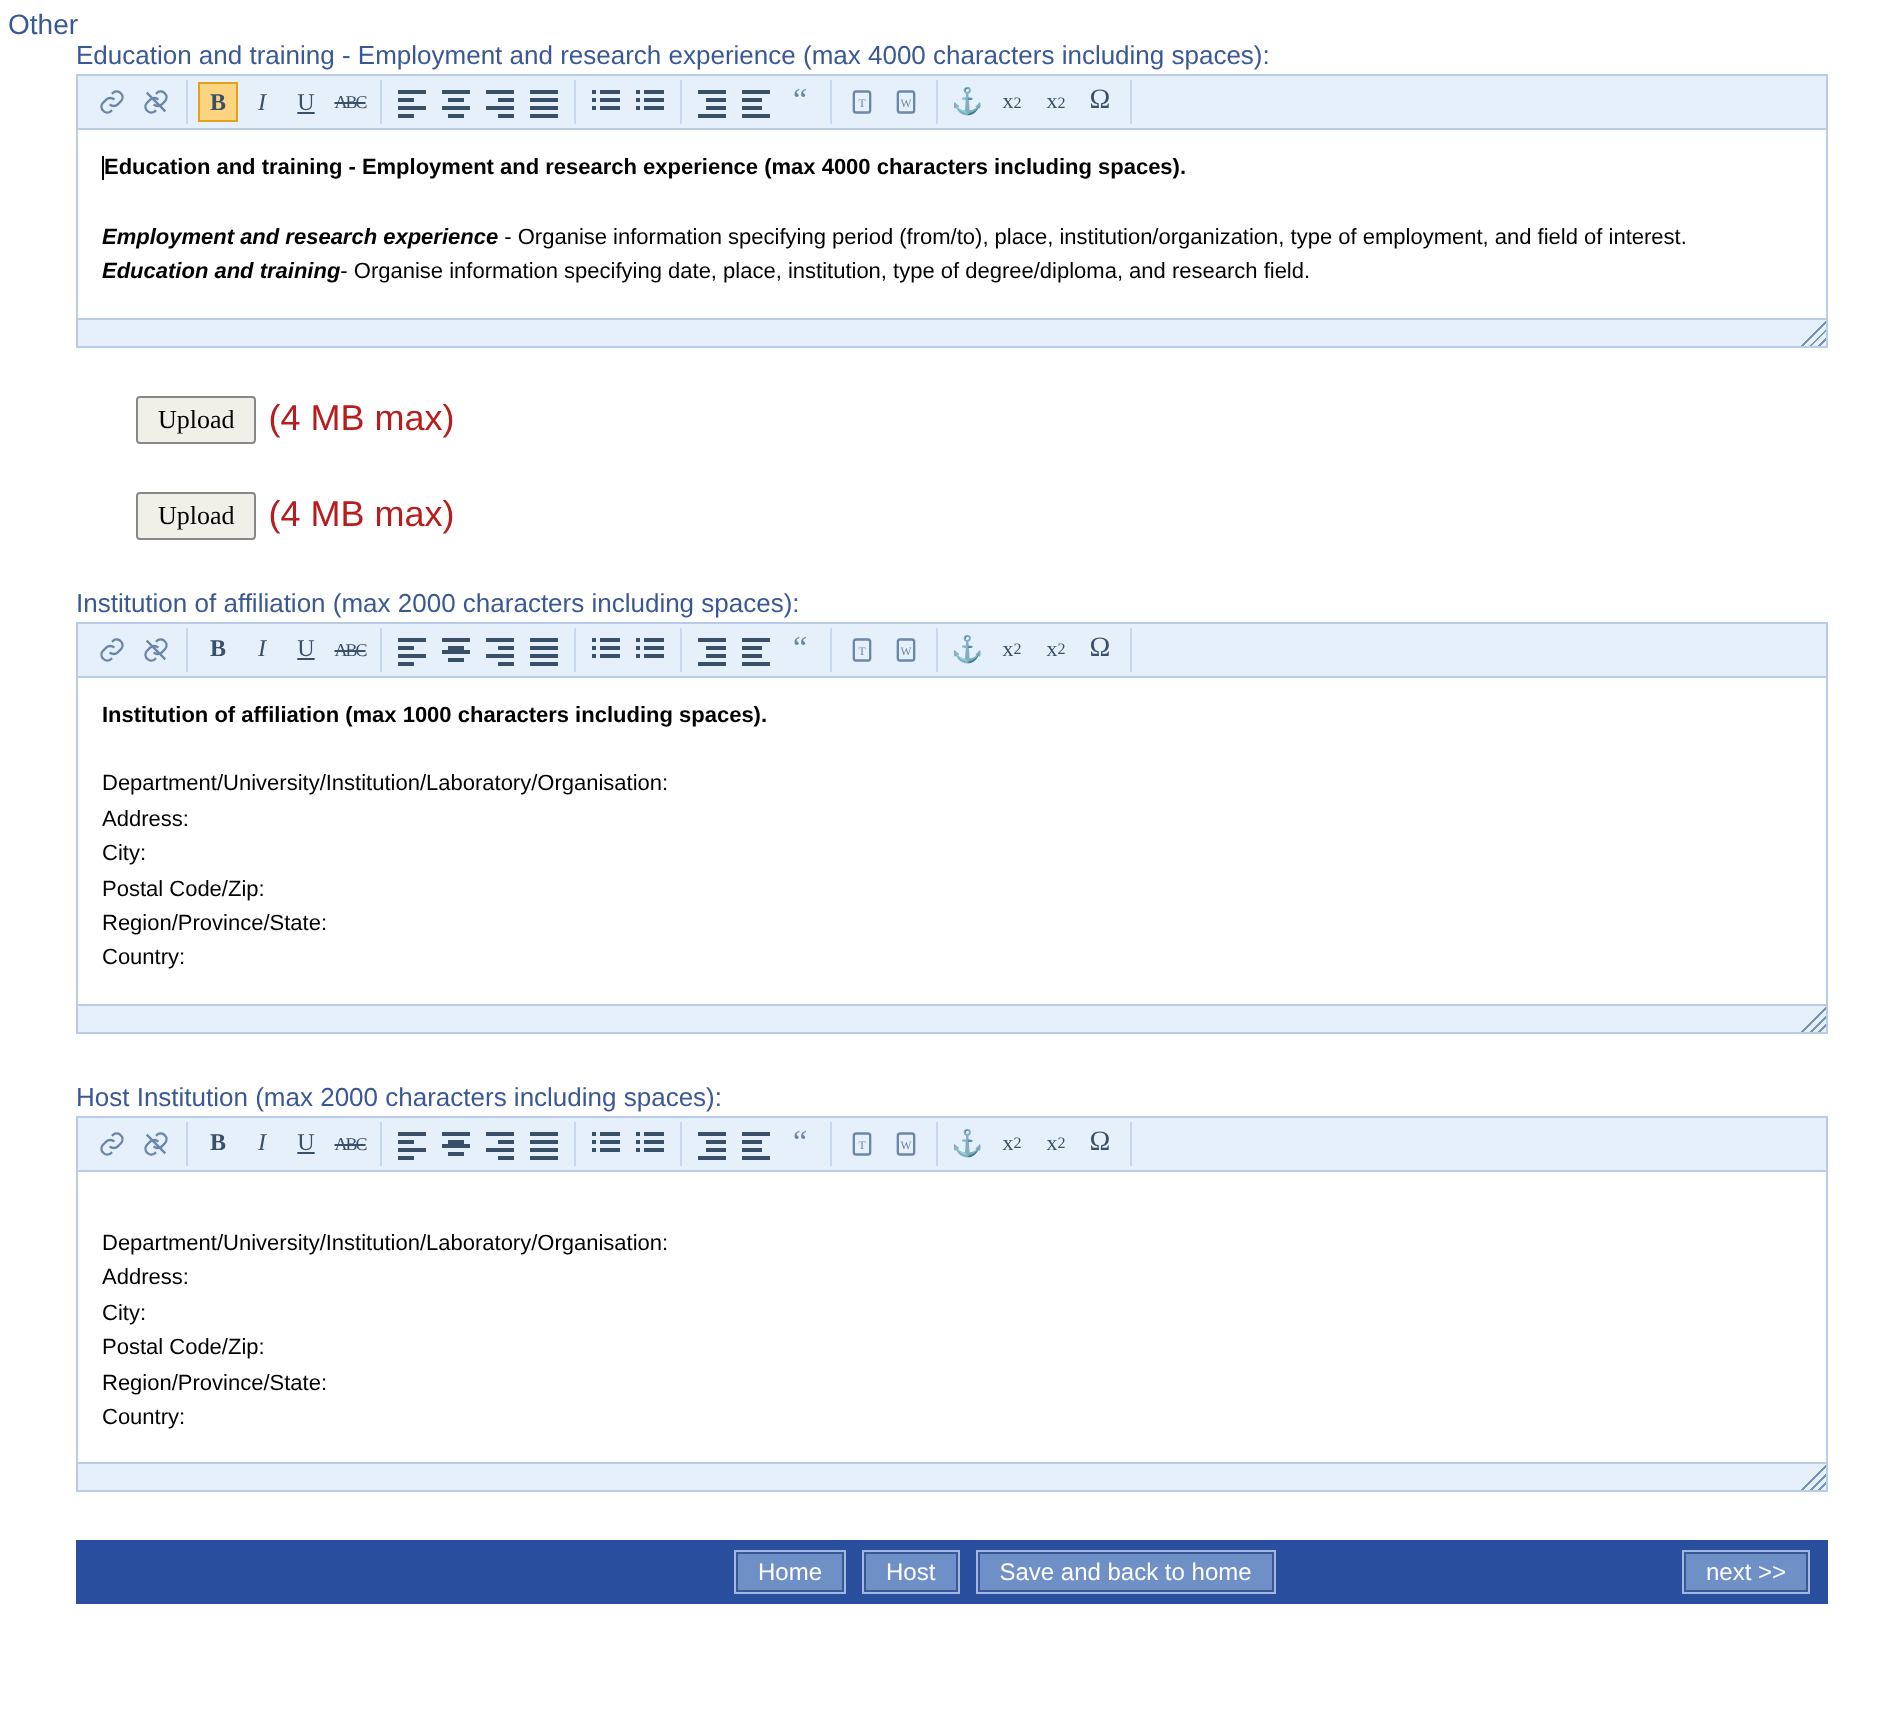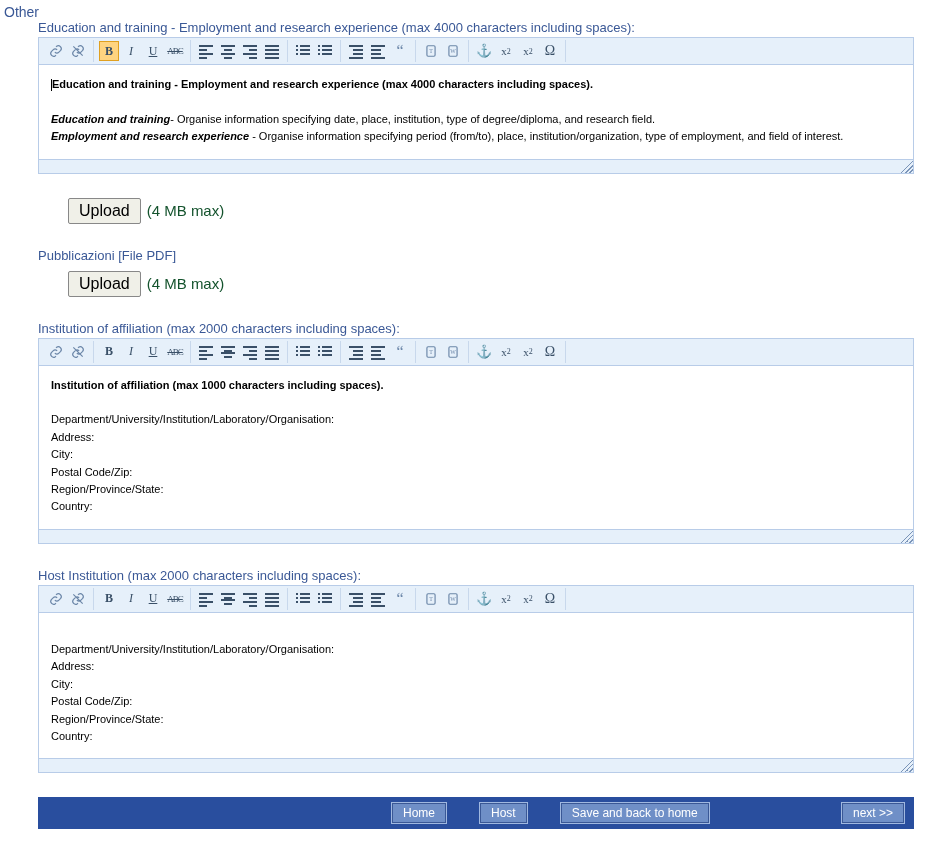--- a/index.html
+++ b/index.html
@@ -99,36 +99,35 @@
     margin-left: 30px;
     margin-top: 8px;
     display: flex;
     align-items: center;
     gap: 6px;
   }
   .upload-btn {
     background: #f0f0e8;
     border: 1px solid #888;
     padding: 3px 10px;
-    font-family: Liberation Sans, sans-serif;
-    font-size: 16px;
+    font-family: Liberation Serif, serif;
+    font-size: 13px;
     cursor: pointer;
     border-radius: 2px;
   }
   .hint {
-    color: #14532d;
-    font-size: 15px;
+    color: #b91c1c;
+    font-size: 18px;
   }
   .bottom-bar {
     background: #294e9e;
     margin: 0 38px 12px 38px;
     padding: 6px 10px;
     display: flex;
     align-items: center;
-    gap: 24px;
   }
   .bar-spacer-left { flex: 0 0 320px; }
   .bar-btn {
     background: #6f8fc7;
     color: #fff;
     border: 1px solid #3a5896;
     outline: 1px solid #a0b8e0;
     padding: 2px 10px;
     margin-right: 10px;
     font-family: Verdana, Arial, sans-serif;
@@ -283,38 +282,37 @@
       <div class="tgroup">
         <span class="tbtn sym" style="font-size:13px;color:#3a5068">⚓</span>
         <span class="tbtn" style="font-size:11px">x<sub style="font-size:8px">2</sub></span>
         <span class="tbtn" style="font-size:11px">x<sup style="font-size:8px">2</sup></span>
         <span class="tbtn sym" style="font-size:14px">Ω</span>
       </div>
     </div>
     <div class="editor-body" contenteditable="true" style="">
       <p class="bold"><span class="caret"></span><span>Education and training - Employment and research experience (max 4000 characters including spaces).</span></p>
       <p>&nbsp;</p>
+      <p><span class="bold ital">Employment and research experience</span><span> - Organise information specifying period (from/to), place, institution/organization, type of employment, and field of interest.</span></p>
       <p><span class="bold ital">Education and training</span><span>- Organise information specifying date, place, institution, type of degree/diploma, and research field.</span></p>
-      <p><span class="bold ital">Employment and research experience</span><span> - Organise information specifying period (from/to), place, institution/organization, type of employment, and field of interest.</span></p>
     </div>
     <div class="editor-footer">
       <div class="resize-handle"></div>
     </div>
   </div>
 </div>
 
 <div class="section">
   <div class="upload-row">
     <button class="upload-btn">Upload</button>
     <span class="hint">(4 MB max)</span>
   </div>
 </div>
 
 <div class="section">
-  <div class="section-label">Pubblicazioni [File PDF]</div>
   <div class="upload-row">
     <button class="upload-btn">Upload</button>
     <span class="hint">(4 MB max)</span>
   </div>
 </div>
 
 <div class="section">
   <div class="section-label">Institution of affiliation (max 2000 characters including spaces):</div>
   <div class="editor">
     <div class="toolbar">

